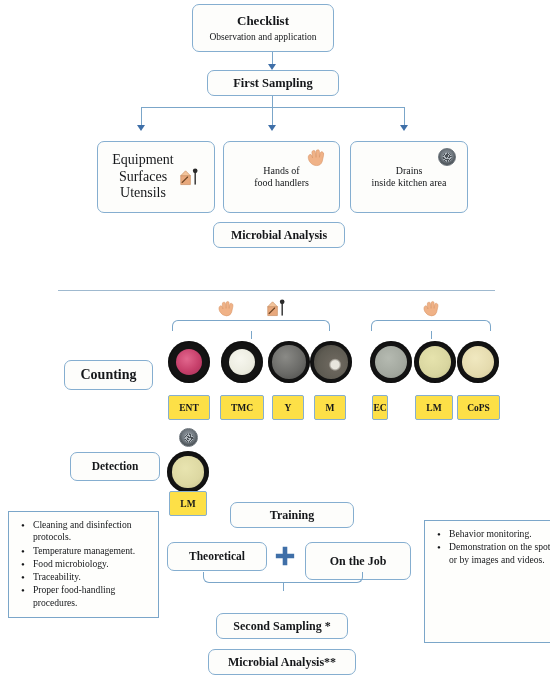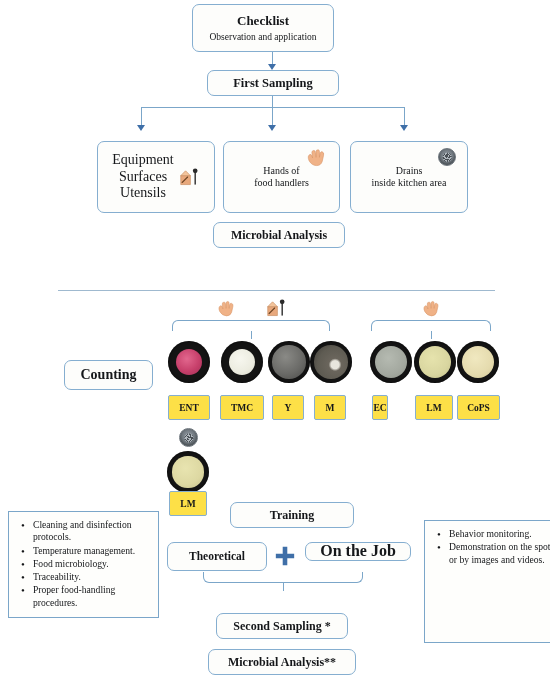--- a/index.html
+++ b/index.html
@@ -296,20 +296,23 @@
   </div>
   <div class="tagbox" style="left:415px; top:395px; width:38px; height:25px;">
     <span>LM</span>
   </div>
   <div class="tagbox" style="left:457px; top:395px; width:43px; height:25px;">
     <span>CoPS</span>
   </div>
 
   <span class="icon-drain" style="left:179px; top:428px; width:19px; height:19px;"></span>
 
+  <div class="box bold" style="left:70px; top:452px; width:90px; height:29px; font-size:11.5px;">
+    <span>Detection</span>
+  </div>
 
   <div class="dish" style="left:167px; top:451px; width:42px; height:42px;">
     <div class="inner" style="width:74%; height:74%; background:radial-gradient(circle at 42% 38%, #e8e4b0 0%, #ddd8a2 60%, #c6c18c 100%);"></div>
   </div>
 
   <div class="tagbox" style="left:169px; top:491px; width:38px; height:25px;">
     <span>LM</span>
   </div>
 
   <div class="box bold" style="left:230px; top:502px; width:124px; height:26px; font-size:12px;">
@@ -319,21 +322,21 @@
   <div class="box bold" style="left:167px; top:542px; width:100px; height:29px; font-size:11.5px;">
     <span>Theoretical</span>
   </div>
 
   <span class="plus" style="left:274px; top:545px; width:22px; height:22px;">
     <svg viewBox="0 0 24 24" width="22" height="22">
       <path d="M9.5 2 H14.5 V9.5 H22 V14.5 H14.5 V22 H9.5 V14.5 H2 V9.5 H9.5 Z" fill="#3f6fa8"></path>
     </svg>
   </span>
 
-  <div class="box bold" style="left:305px; top:542px; width:106px; height:19px; font-size:16px;">
+  <div class="box bold" style="left:305px; top:542px; width:106px; height:38px; font-size:12px;">
     <span>On the Job</span>
   </div>
 
   <div class="bracket-dn" style="left:203px; top:572px; width:160px; height:11px;"></div>
   <div class="vline" style="left:283px; top:583px; height:8px;"></div>
 
   <div class="box bold" style="left:216px; top:613px; width:132px; height:26px; font-size:12px;">
     <span>Second Sampling *</span>
   </div>
 

